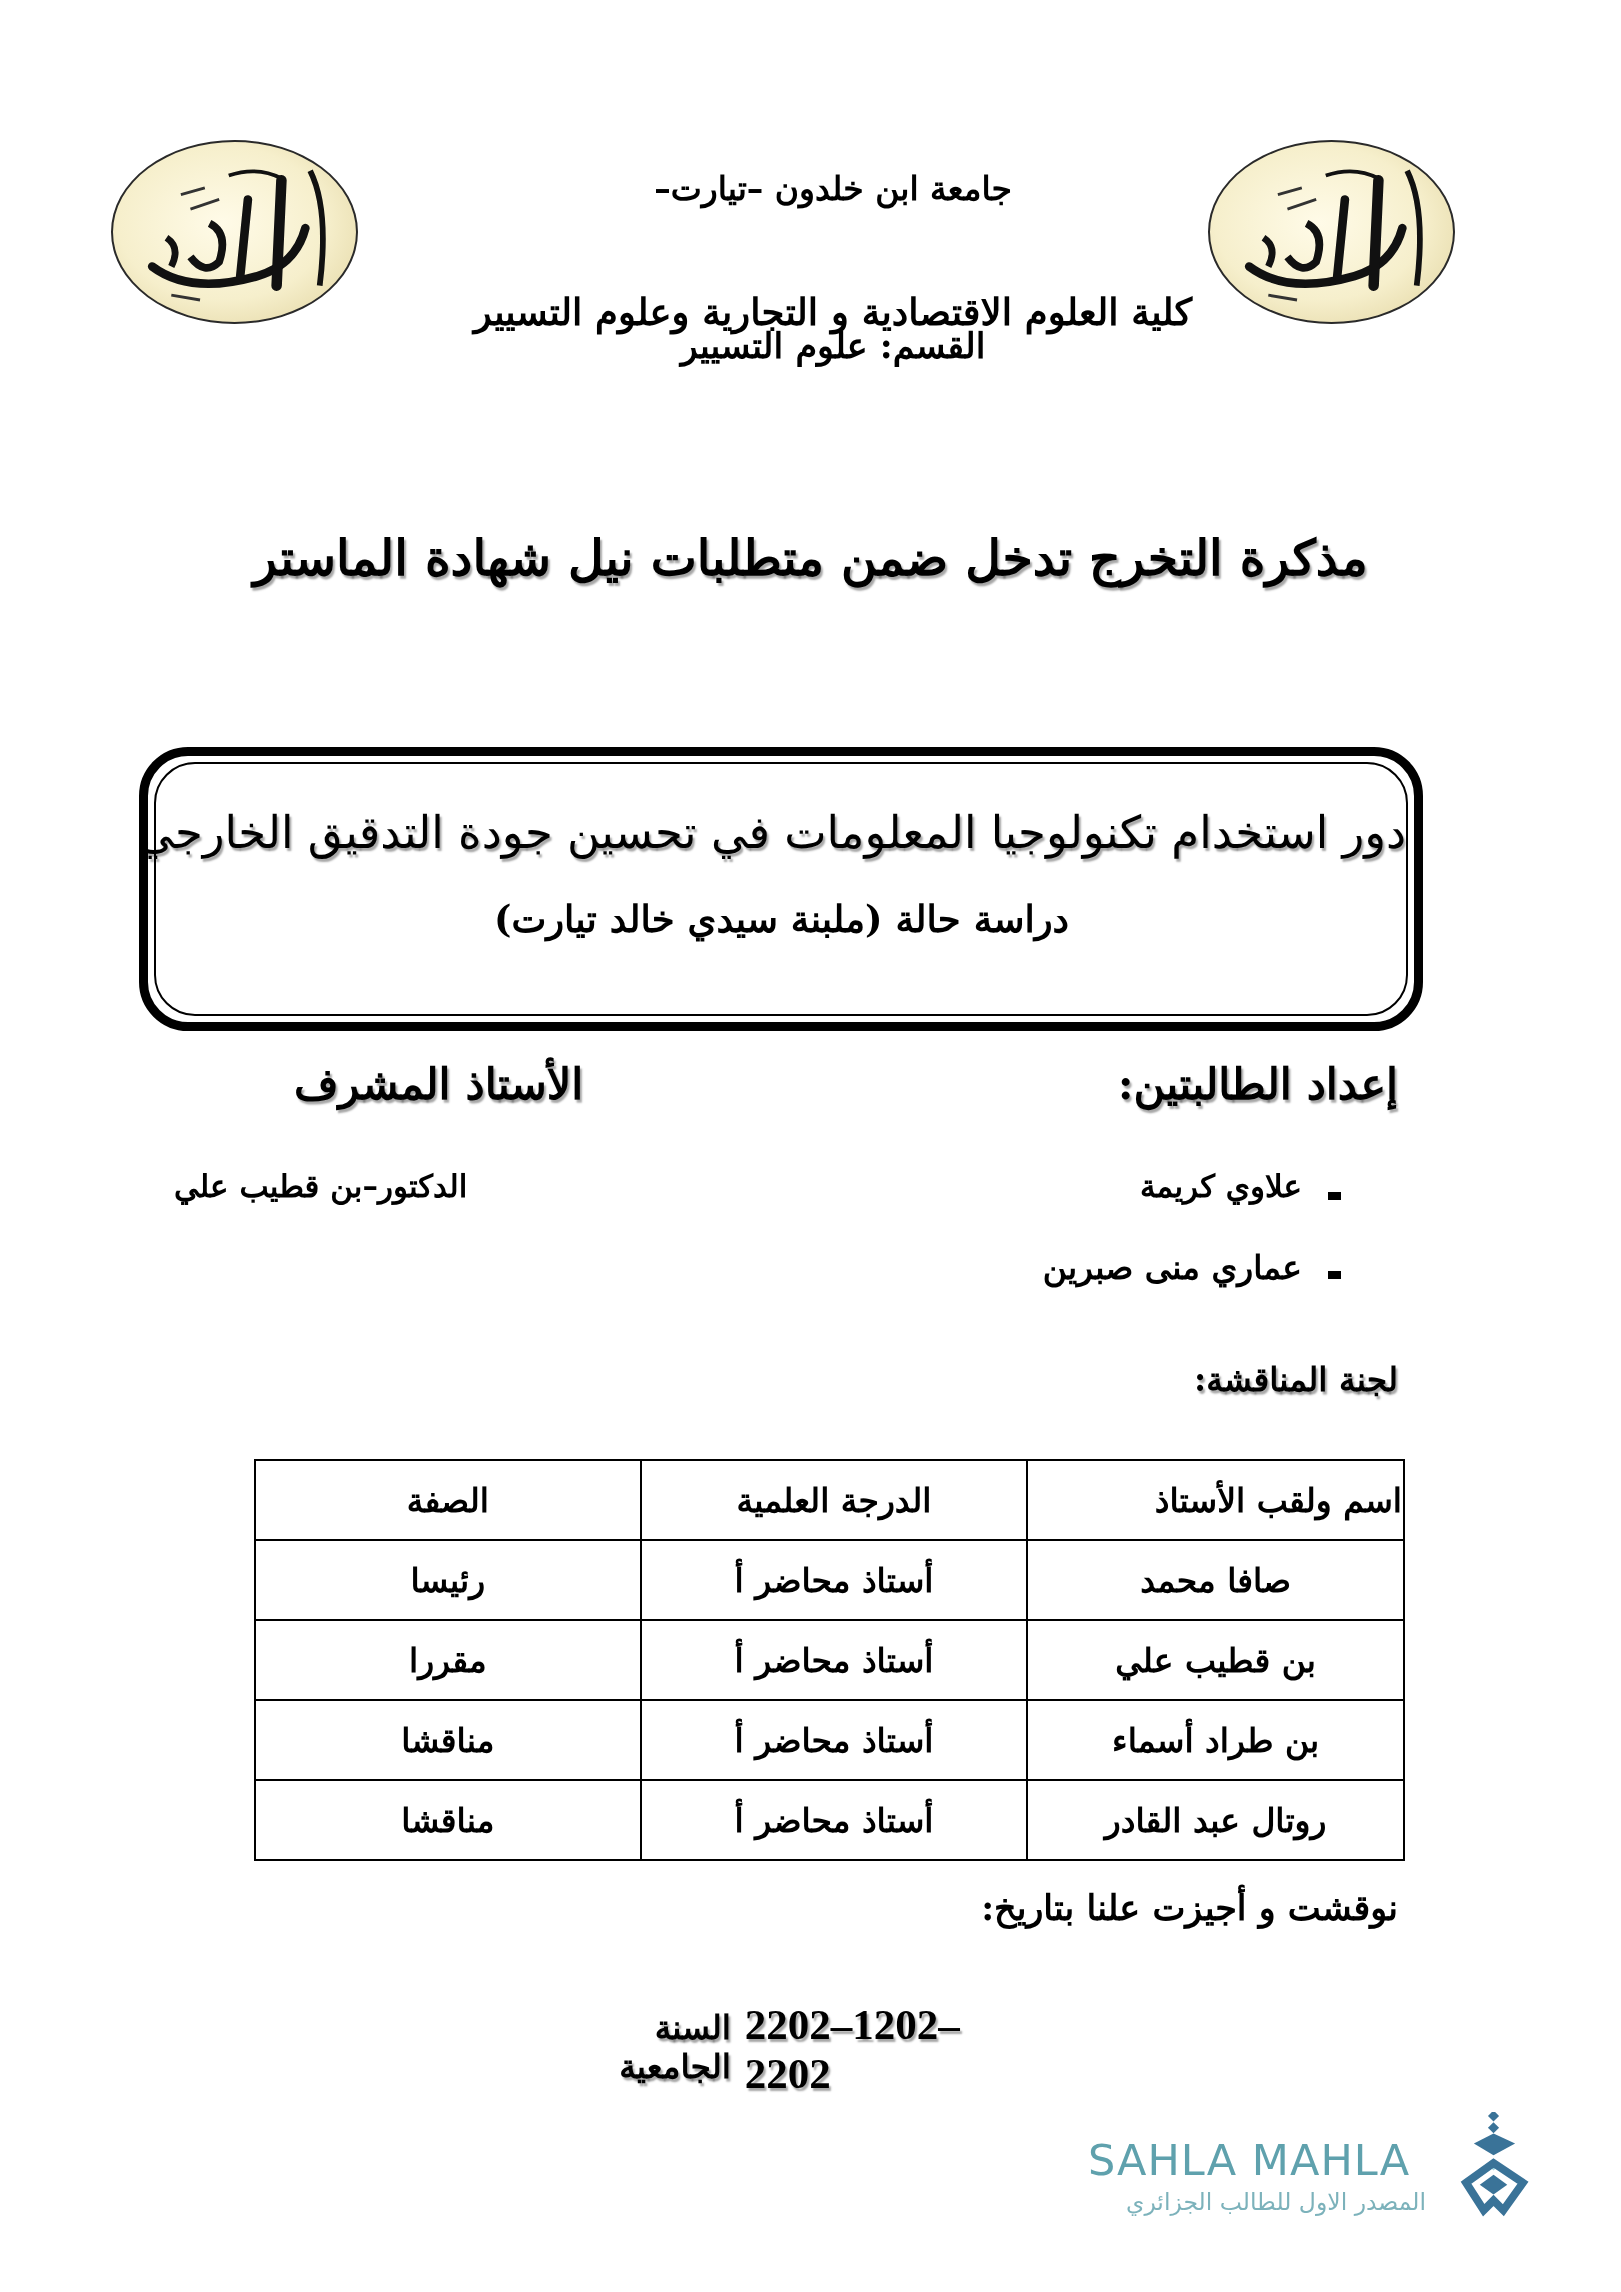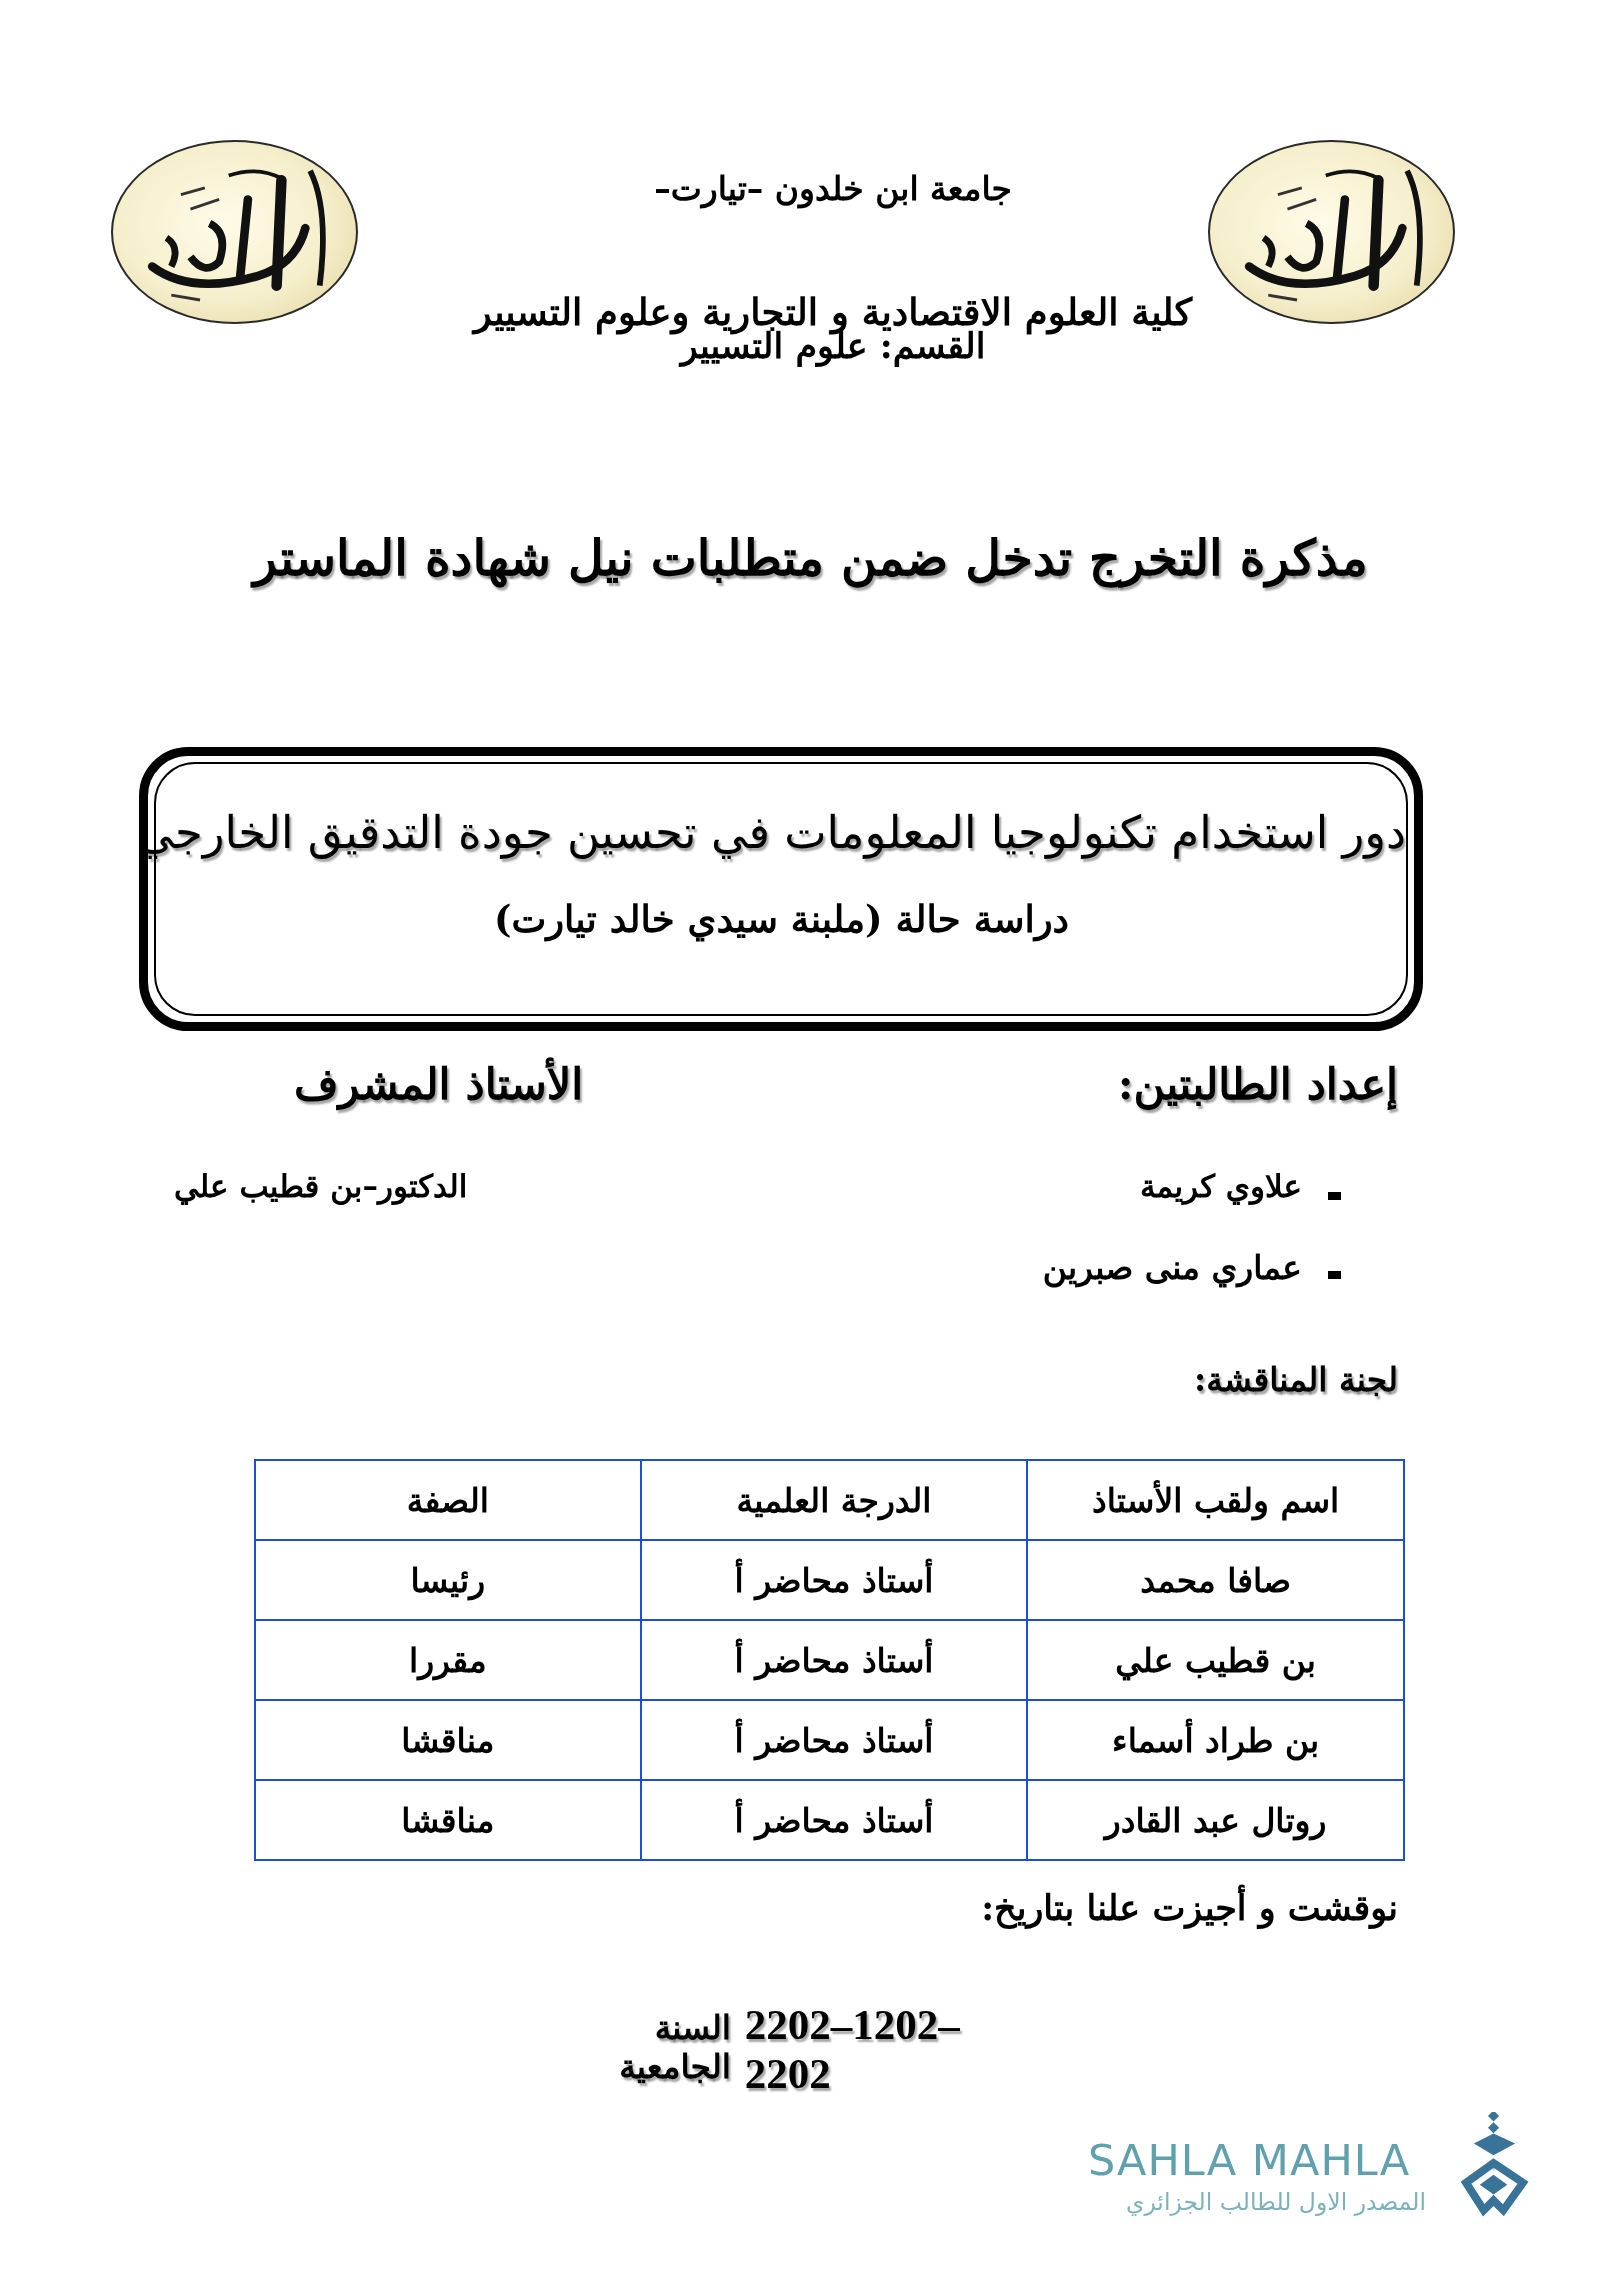--- a/index.html
+++ b/index.html
@@ -35,24 +35,24 @@
 
   
   .bullet { width: 12.7px; height: 7.8px; background: #000; }
 
   
   .committee {
     left: 254px; top: 1459px; width: 1151px;
     border-collapse: collapse; direction: rtl;
   }
   .committee td {
-    border: 2px solid #1d4ed8; height: 76px; text-align: center; vertical-align: middle;
+    border: 2px solid #000000; height: 76px; text-align: center; vertical-align: middle;
     font-weight: bold; font-size: 33px;
   }
-  .committee td.c-name { width: 375px; }
+  .committee td.c-name { width: 375px; text-align: right; }
   .committee td.c-rank { width: 385px; }
   .committee td.c-role { width: 384px; }
 
   
   .wm-latin {
     font-family: "DejaVu Sans", "Liberation Sans", sans-serif;
     color: #5fa1ad; font-size: 43px; letter-spacing: 1px; direction: ltr;
   }
   .wm-arabic {
     font-family: "DejaVu Sans", "Liberation Sans", sans-serif;

